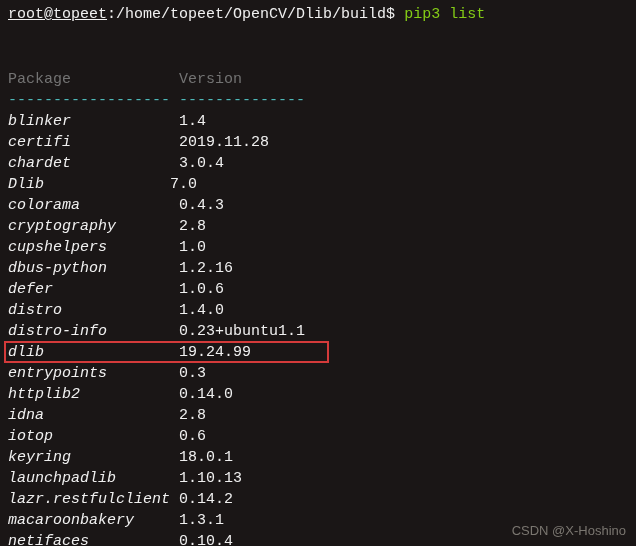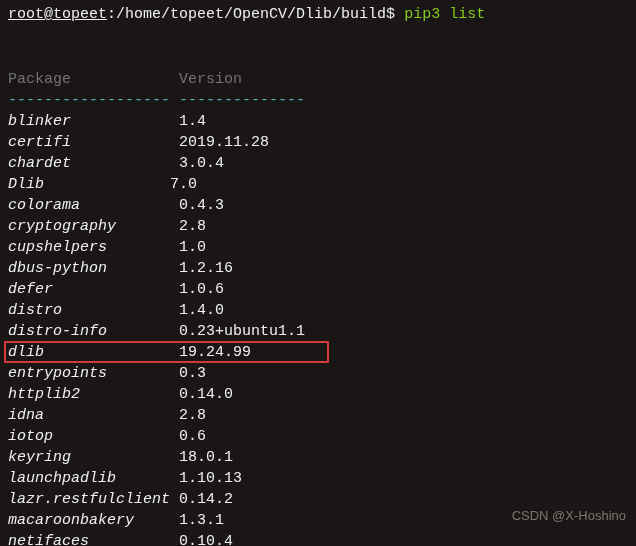--- a/index.html
+++ b/index.html
@@ -52,21 +52,21 @@
       color: #f0f0f0;
       position: relative;
     }
     .highlight-box {
       border: 2px solid #d43a3a;
       position: absolute;
       pointer-events: none;
     }
     .watermark {
       position: absolute;
-      bottom: 21px;
+      bottom: 6px;
       right: 10px;
       color: #7a7670;
       font-size: 13px;
       font-family: -apple-system, BlinkMacSystemFont, "Segoe UI", sans-serif;
     }
     .pkg-name {
       display: inline-block;
       font-style: italic;
     }
     .pkg-version {

